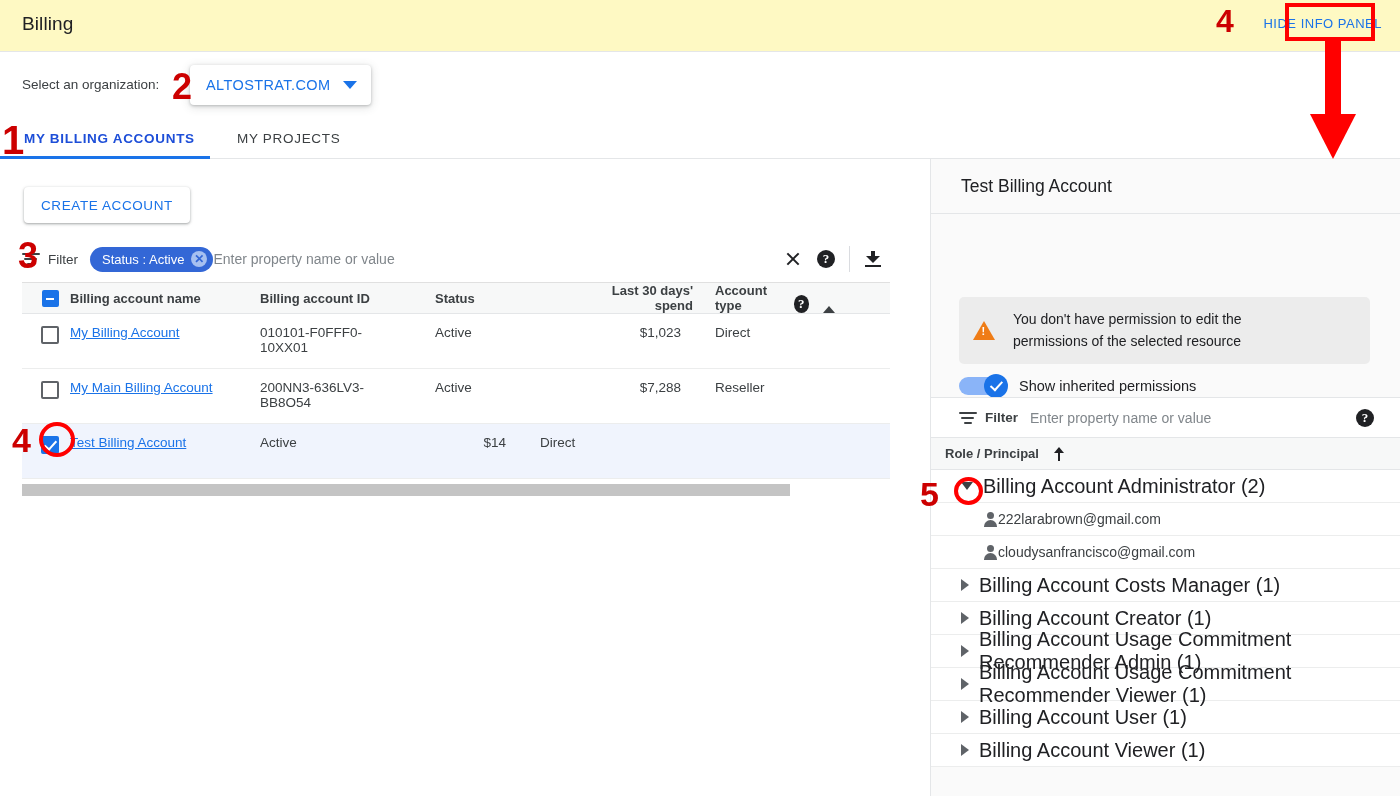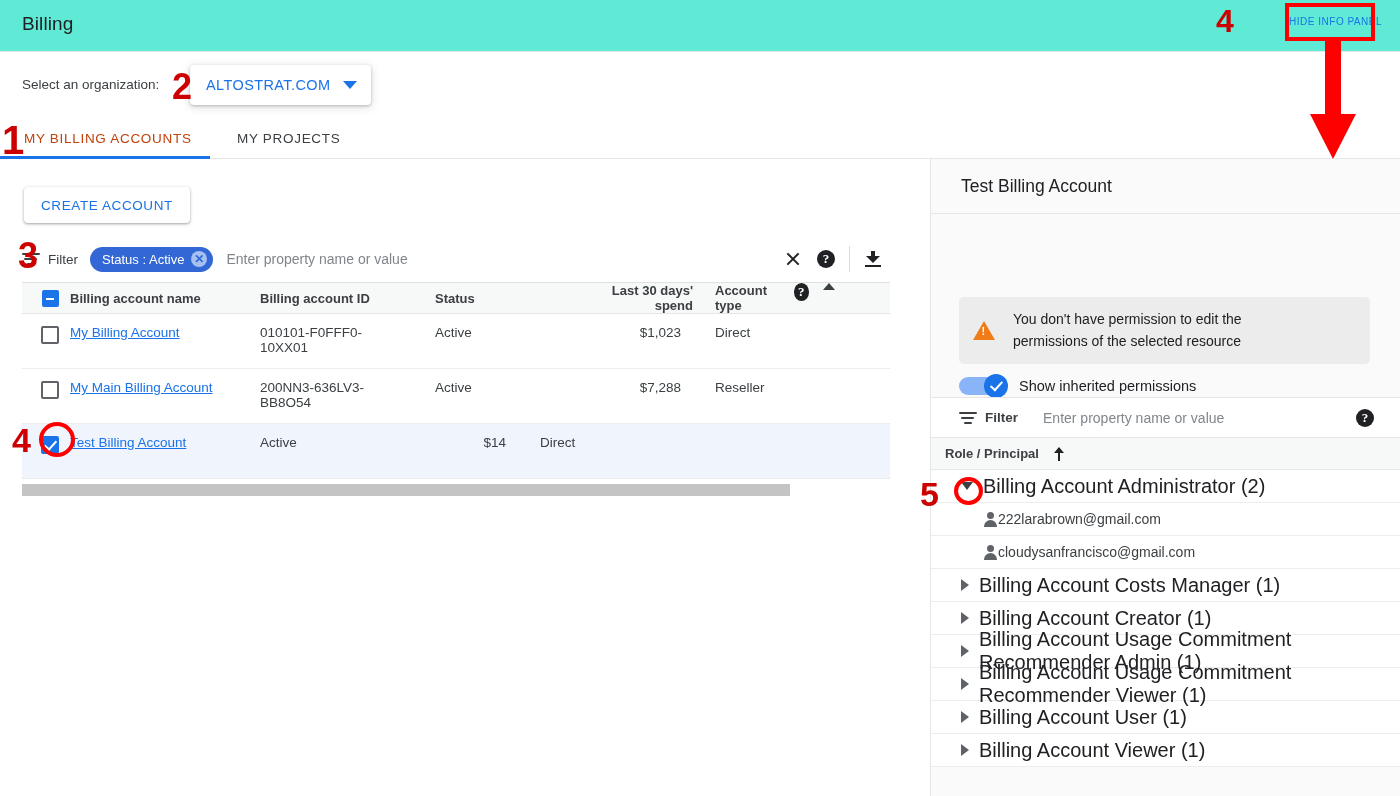--- a/index.html
+++ b/index.html
@@ -9,29 +9,29 @@
     font-family: "Liberation Sans", sans-serif;
     color: #202124;
     overflow: hidden;
   }
   #root { position: relative; width: 1400px; height: 796px; }
 
   
   .appbar {
     position: absolute; left: 0; top: 0; width: 1400px; height: 52px;
     border-bottom: 1px solid #e4e6e8;
-    background: #5eead4;
+    background: #fef9c3;
   }
   .app-title {
     position: absolute; left: 22px; top: 13px;
     font-size: 19px; color: #202124; letter-spacing: .1px;
   }
   .hide-panel-link {
     position: absolute; right: 18px; top: 16px;
-    font-size: 10px; color: #1a73e8; letter-spacing: .5px;
+    font-size: 13px; color: #1a73e8; letter-spacing: .5px;
     white-space: nowrap; cursor: pointer;
   }
 
   
   .org-row {
     position: absolute; left: 0; top: 52px; width: 1400px; height: 66px;
     background: #fff;
   }
   .org-label {
     position: absolute; left: 22px; top: 25px; font-size: 13.5px; color: #3c4043;
@@ -56,21 +56,21 @@
   
   .tabs {
     position: absolute; left: 0; top: 118px; width: 1400px; height: 41px;
     border-bottom: 1px solid #e4e6e8; background: #fff;
   }
   .tab {
     position: absolute; top: 0; height: 40px;
     display: flex; align-items: center;
     font-size: 13.5px; letter-spacing: .7px; cursor: pointer;
   }
-  .tab-0 { left: 24px; color: #c2410c; }
+  .tab-0 { left: 24px; color: #1d4ed8; font-weight: bold; }
   .tab-1 { left: 237px; color: #3c4043; }
   .tab-underline {
     position: absolute; left: 0; top: 38px; width: 210px; height: 3px;
     background: #1a73e8;
   }
 
   
   .main-left {
     position: absolute; left: 0; top: 159px; width: 930px; height: 637px;
     background: #fff;
@@ -107,21 +107,21 @@
     background: #3367d6; color: #fff; font-size: 13px;
     display: flex; align-items: center; gap: 7px; flex: none; cursor: pointer;
   }
   .chip-x {
     width: 16px; height: 16px; border-radius: 50%;
     background: #a6c0f0; color: #3367d6;
     display: flex; align-items: center; justify-content: center;
     font-size: 12px; line-height: 1; font-weight: bold;
   }
   .filter-input {
-    flex: 1; border: none; outline: none; margin-left: 13px;
+    flex: 1; border: none; outline: none; margin-left: 0;
     font-size: 14px; color: #5f6368; font-family: inherit; background: transparent;
   }
   .filter-input::placeholder { color: #80868b; }
   .icon-btn {
     width: 34px; height: 34px; display: flex; align-items: center; justify-content: center;
     cursor: pointer; flex: none;
   }
   .x-icon { position: relative; width: 15px; height: 15px; }
   .x-icon i { position: absolute; left: 0; top: 6px; width: 16px; height: 2px; background: #202124; }
   .x-icon i:first-child { transform: rotate(45deg); }
@@ -152,21 +152,21 @@
     min-height: 55px; display: flex; align-items: flex-start; padding-top: 11px;
     border-bottom: 1px solid #eceded;
     font-size: 13.5px; color: #3c4043;
   }
   .tbl-row.selected { background: #f0f4fd; }
   .c-chk   { width: 48px; flex: none; display: flex; justify-content: center; padding-left: 8px;}
   .c-name  { width: 190px; flex: none; }
   .c-id    { width: 175px; flex: none; }
   .c-status{ width: 140px; flex: none; }
   .c-spend { width: 140px; flex: none; text-align: right; padding-right: 34px; }
-  .c-type  { width: 120px; flex: none; display:flex; align-items:flex-start; gap:8px; }
+  .c-type  { width: 120px; flex: none; display:flex; align-items:flex-end; gap:8px; }
   .c-tail  { flex: 1; }
   .tbl-head .c-spend { padding-right: 22px; }
   .acct-link {
     color: #1a73e8; text-decoration: underline; cursor: pointer;
   }
   .chk-box {
     width: 18px; height: 18px; border: 2px solid #5f6368; border-radius: 2px;
     background: #fff; cursor: pointer; margin-top: 1px;
   }
   .chk-box.checked {

